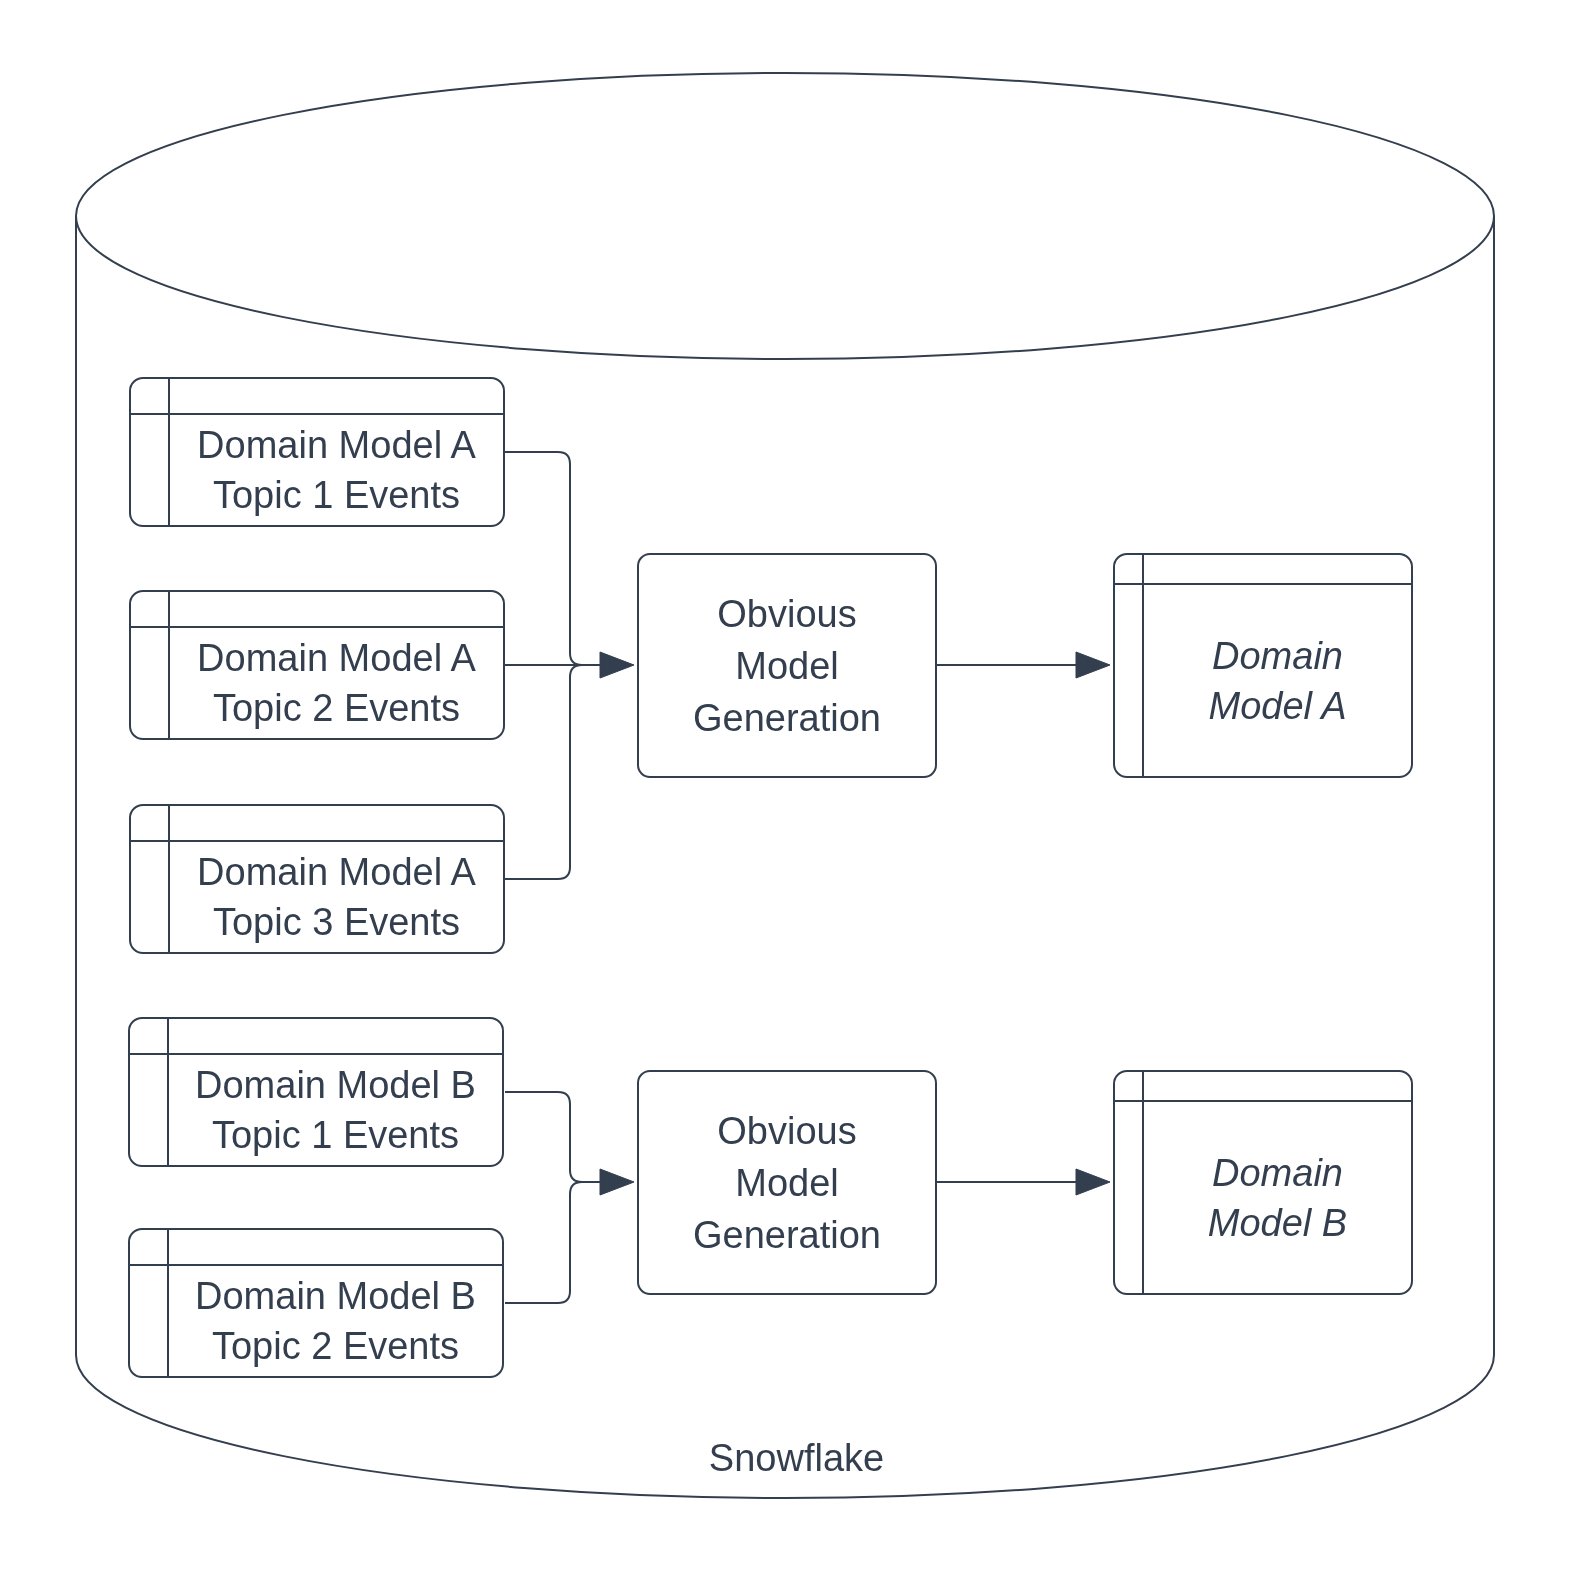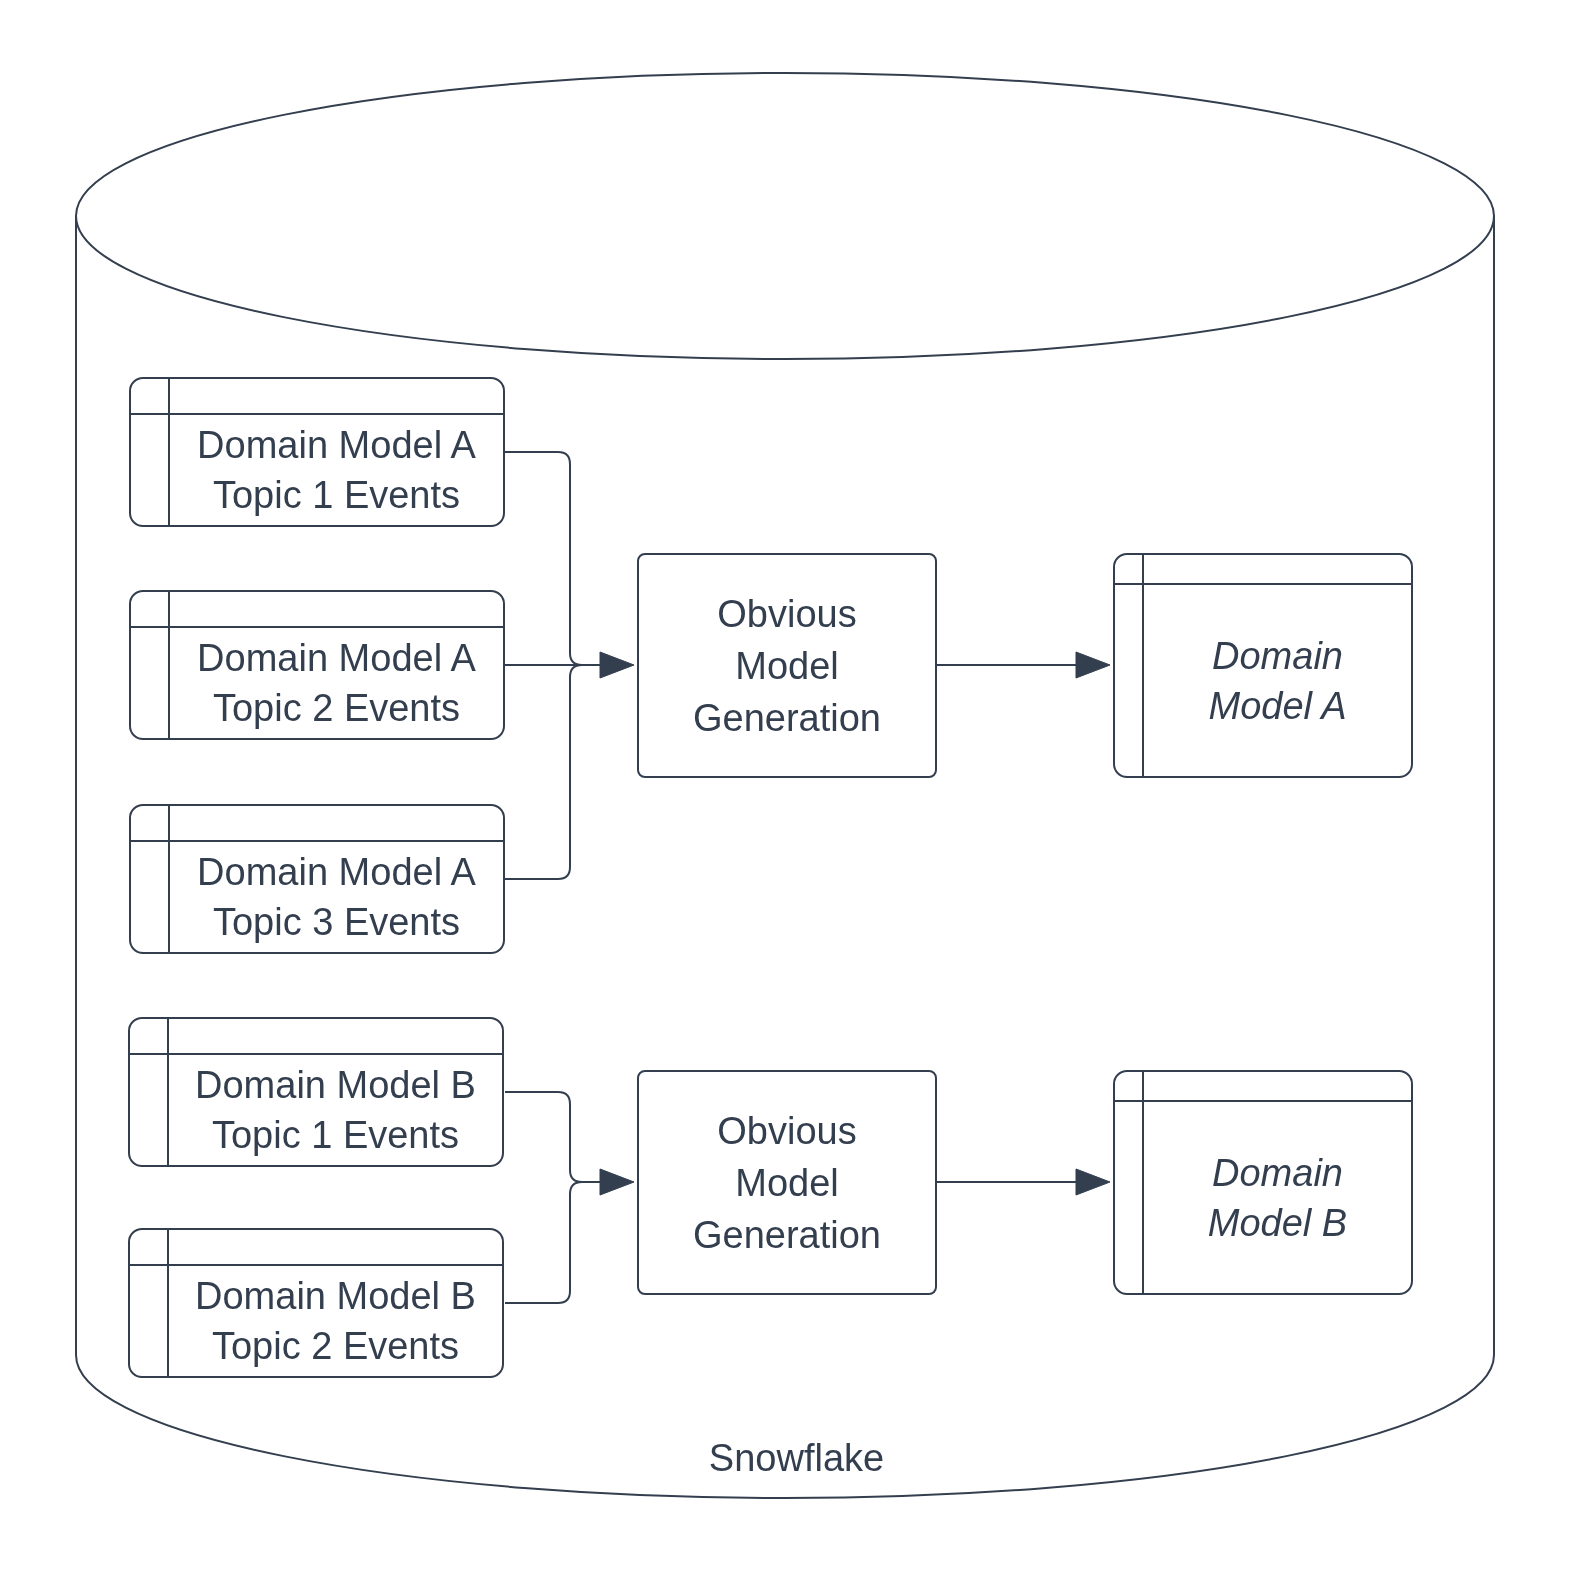--- a/index.html
+++ b/index.html
@@ -36,21 +36,21 @@
     stroke: var(--stroke);
     stroke-width: 1;
   }
   .shape {
     position: absolute;
     box-sizing: border-box;
     border: 2px solid var(--stroke);
     background: var(--bg);
   }
   .table-shape { border-radius: 14px; }
-  .process-shape { border-radius: 8px; }
+  .process-shape { border-radius: 13px; }
   .table-header {
     position: absolute;
     left: 0; right: 0; top: 0;
     border-bottom: 2px solid var(--stroke);
   }
   .table-leftcol {
     position: absolute;
     left: 0; top: 0; bottom: 0;
     border-right: 2px solid var(--stroke);
   }

